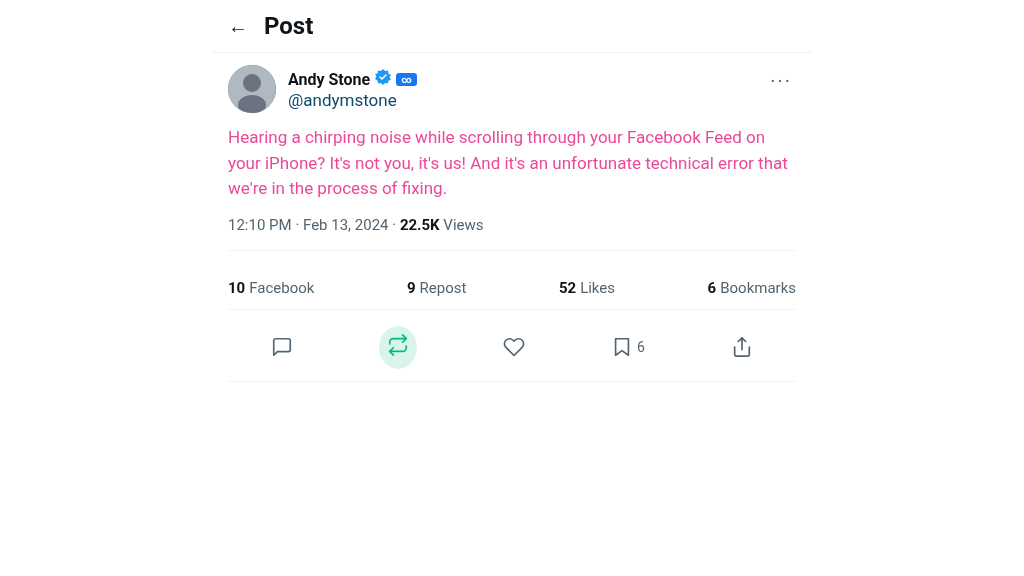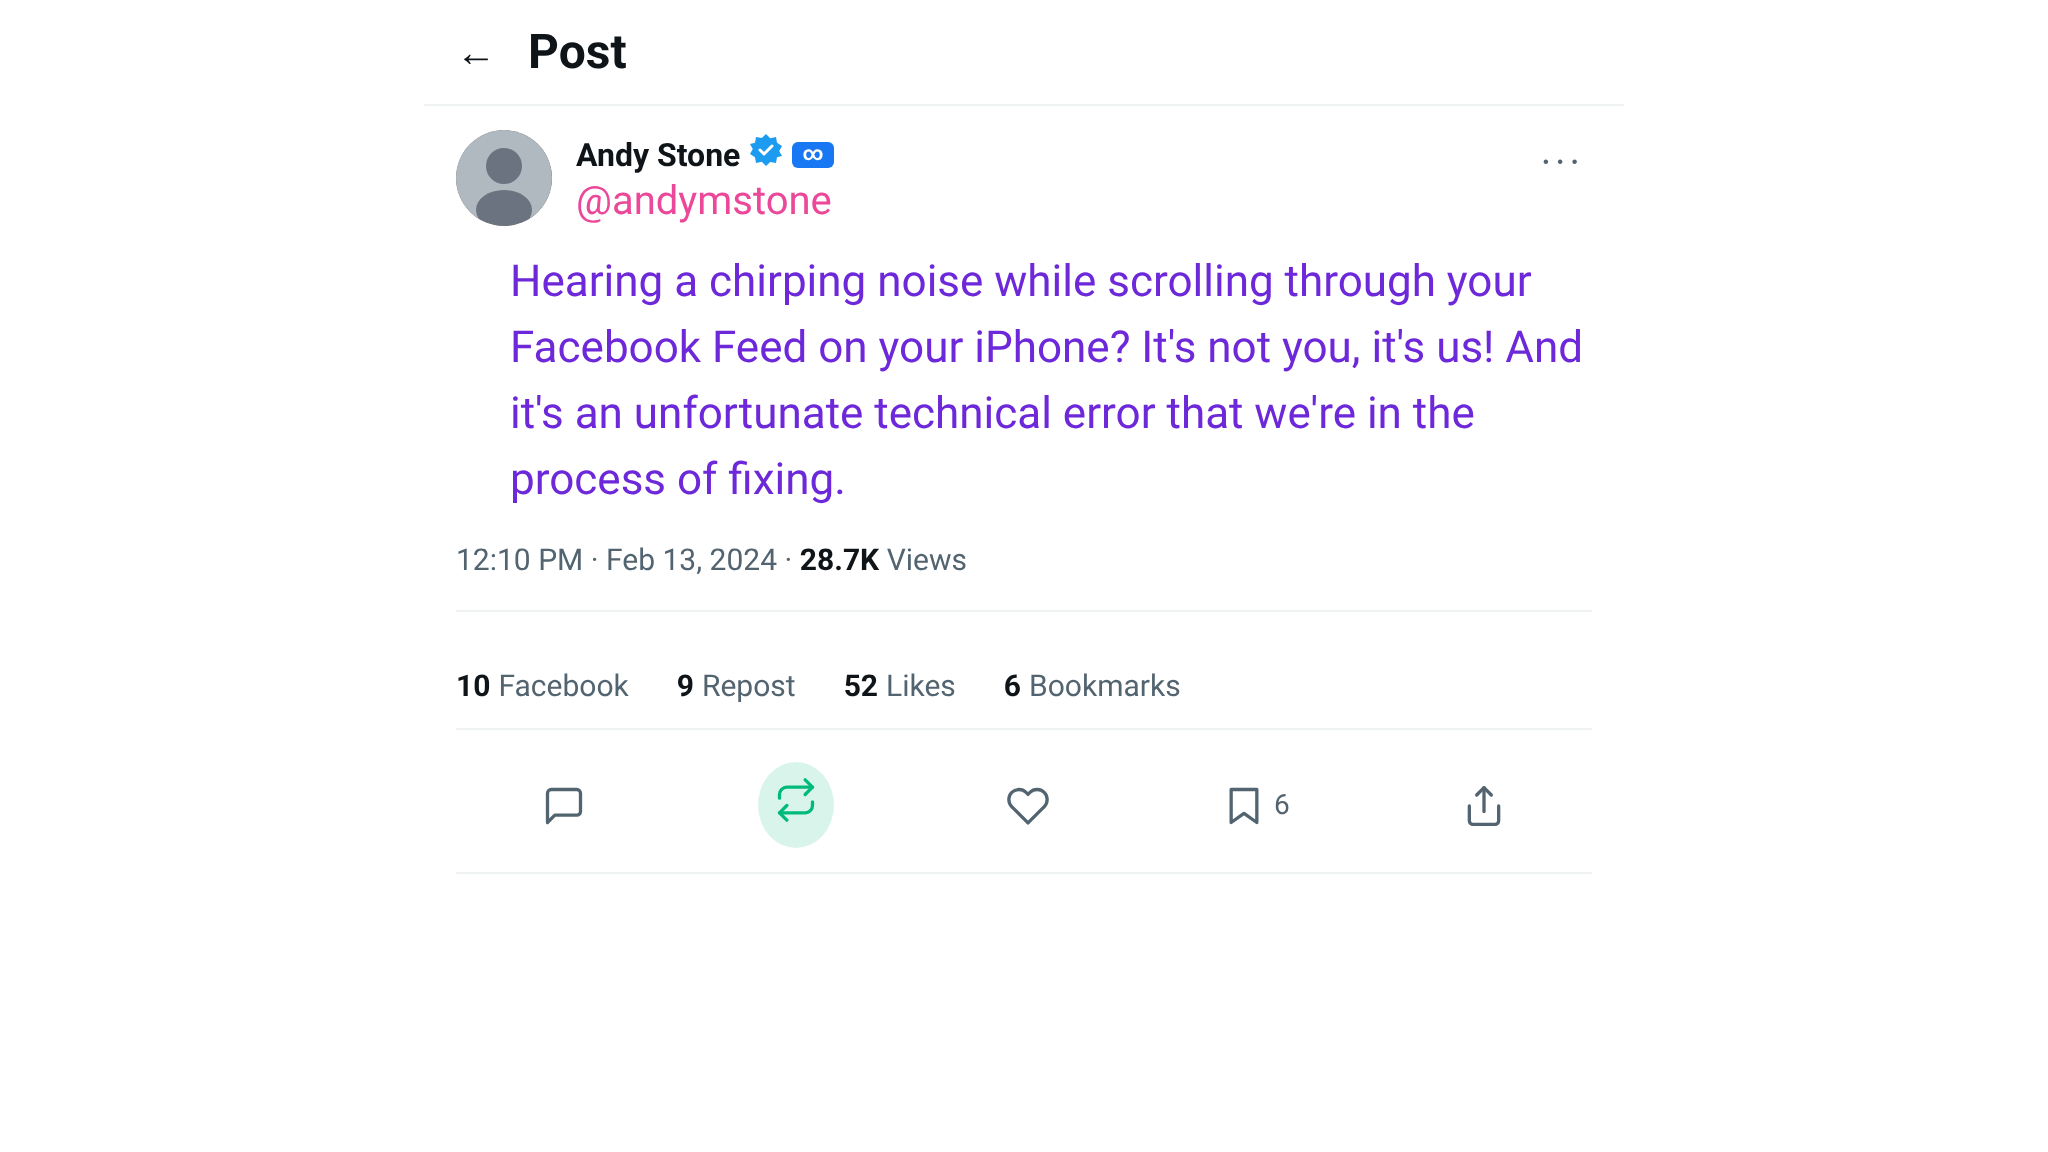--- a/index.html
+++ b/index.html
@@ -79,54 +79,54 @@
     .meta-badge {
       background: #1877f2;
       color: #fff;
       font-size: 10px;
       font-weight: 700;
       padding: 1px 5px;
       border-radius: 3px;
       letter-spacing: 0.5px;
     }
     .user-handle {
-      font-size: 20px;
-      color: #ec4899;
+      font-size: 17px;
+      color: #0c4a6e;
     }
     .more-btn {
       color: #536471;
       font-size: 20px;
       cursor: pointer;
       padding: 4px;
       letter-spacing: 2px;
     }
     .post-text {
-      font-size: 22px;
+      font-size: 17px;
       line-height: 1.5;
-      color: #6d28d9;
+      color: #ec4899;
       margin-bottom: 14px;
-      margin-left: 27px;
     }
     .post-meta {
       font-size: 15px;
       color: #536471;
       margin-bottom: 16px;
       padding-bottom: 16px;
       border-bottom: 1px solid #eff3f4;
     }
     .post-meta .views-count {
       font-weight: 700;
       color: #0f1419;
     }
     .stats-row {
       display: flex;
       gap: 24px;
       padding: 12px 0;
       border-bottom: 1px solid #eff3f4;
       font-size: 15px;
+      justify-content: space-between;
     }
     .stat-item {
       display: flex;
       gap: 4px;
     }
     .stat-number {
       font-weight: 700;
       color: #0f1419;
     }
     .stat-label {
@@ -227,21 +227,21 @@
     <span class="more-btn">···</span>
   </div>
 
   <p class="post-text">Hearing a chirping noise while scrolling through your Facebook Feed on your iPhone? It's not you, it's us! And it's an unfortunate technical error that we're in the process of fixing.</p>
 
   <div class="post-meta">
     <span>12:10 PM</span>
     <span> · </span>
     <span>Feb 13, 2024</span>
     <span> · </span>
-    <span class="views-count">28.7K</span>
+    <span class="views-count">22.5K</span>
     <span> </span><span>Views</span>
   </div>
 
   <div class="stats-row">
     <div class="stat-item">
       <span class="stat-number">10</span>
       <span class="stat-label">Facebook</span>
     </div>
     <div class="stat-item">
       <span class="stat-number">9</span>

